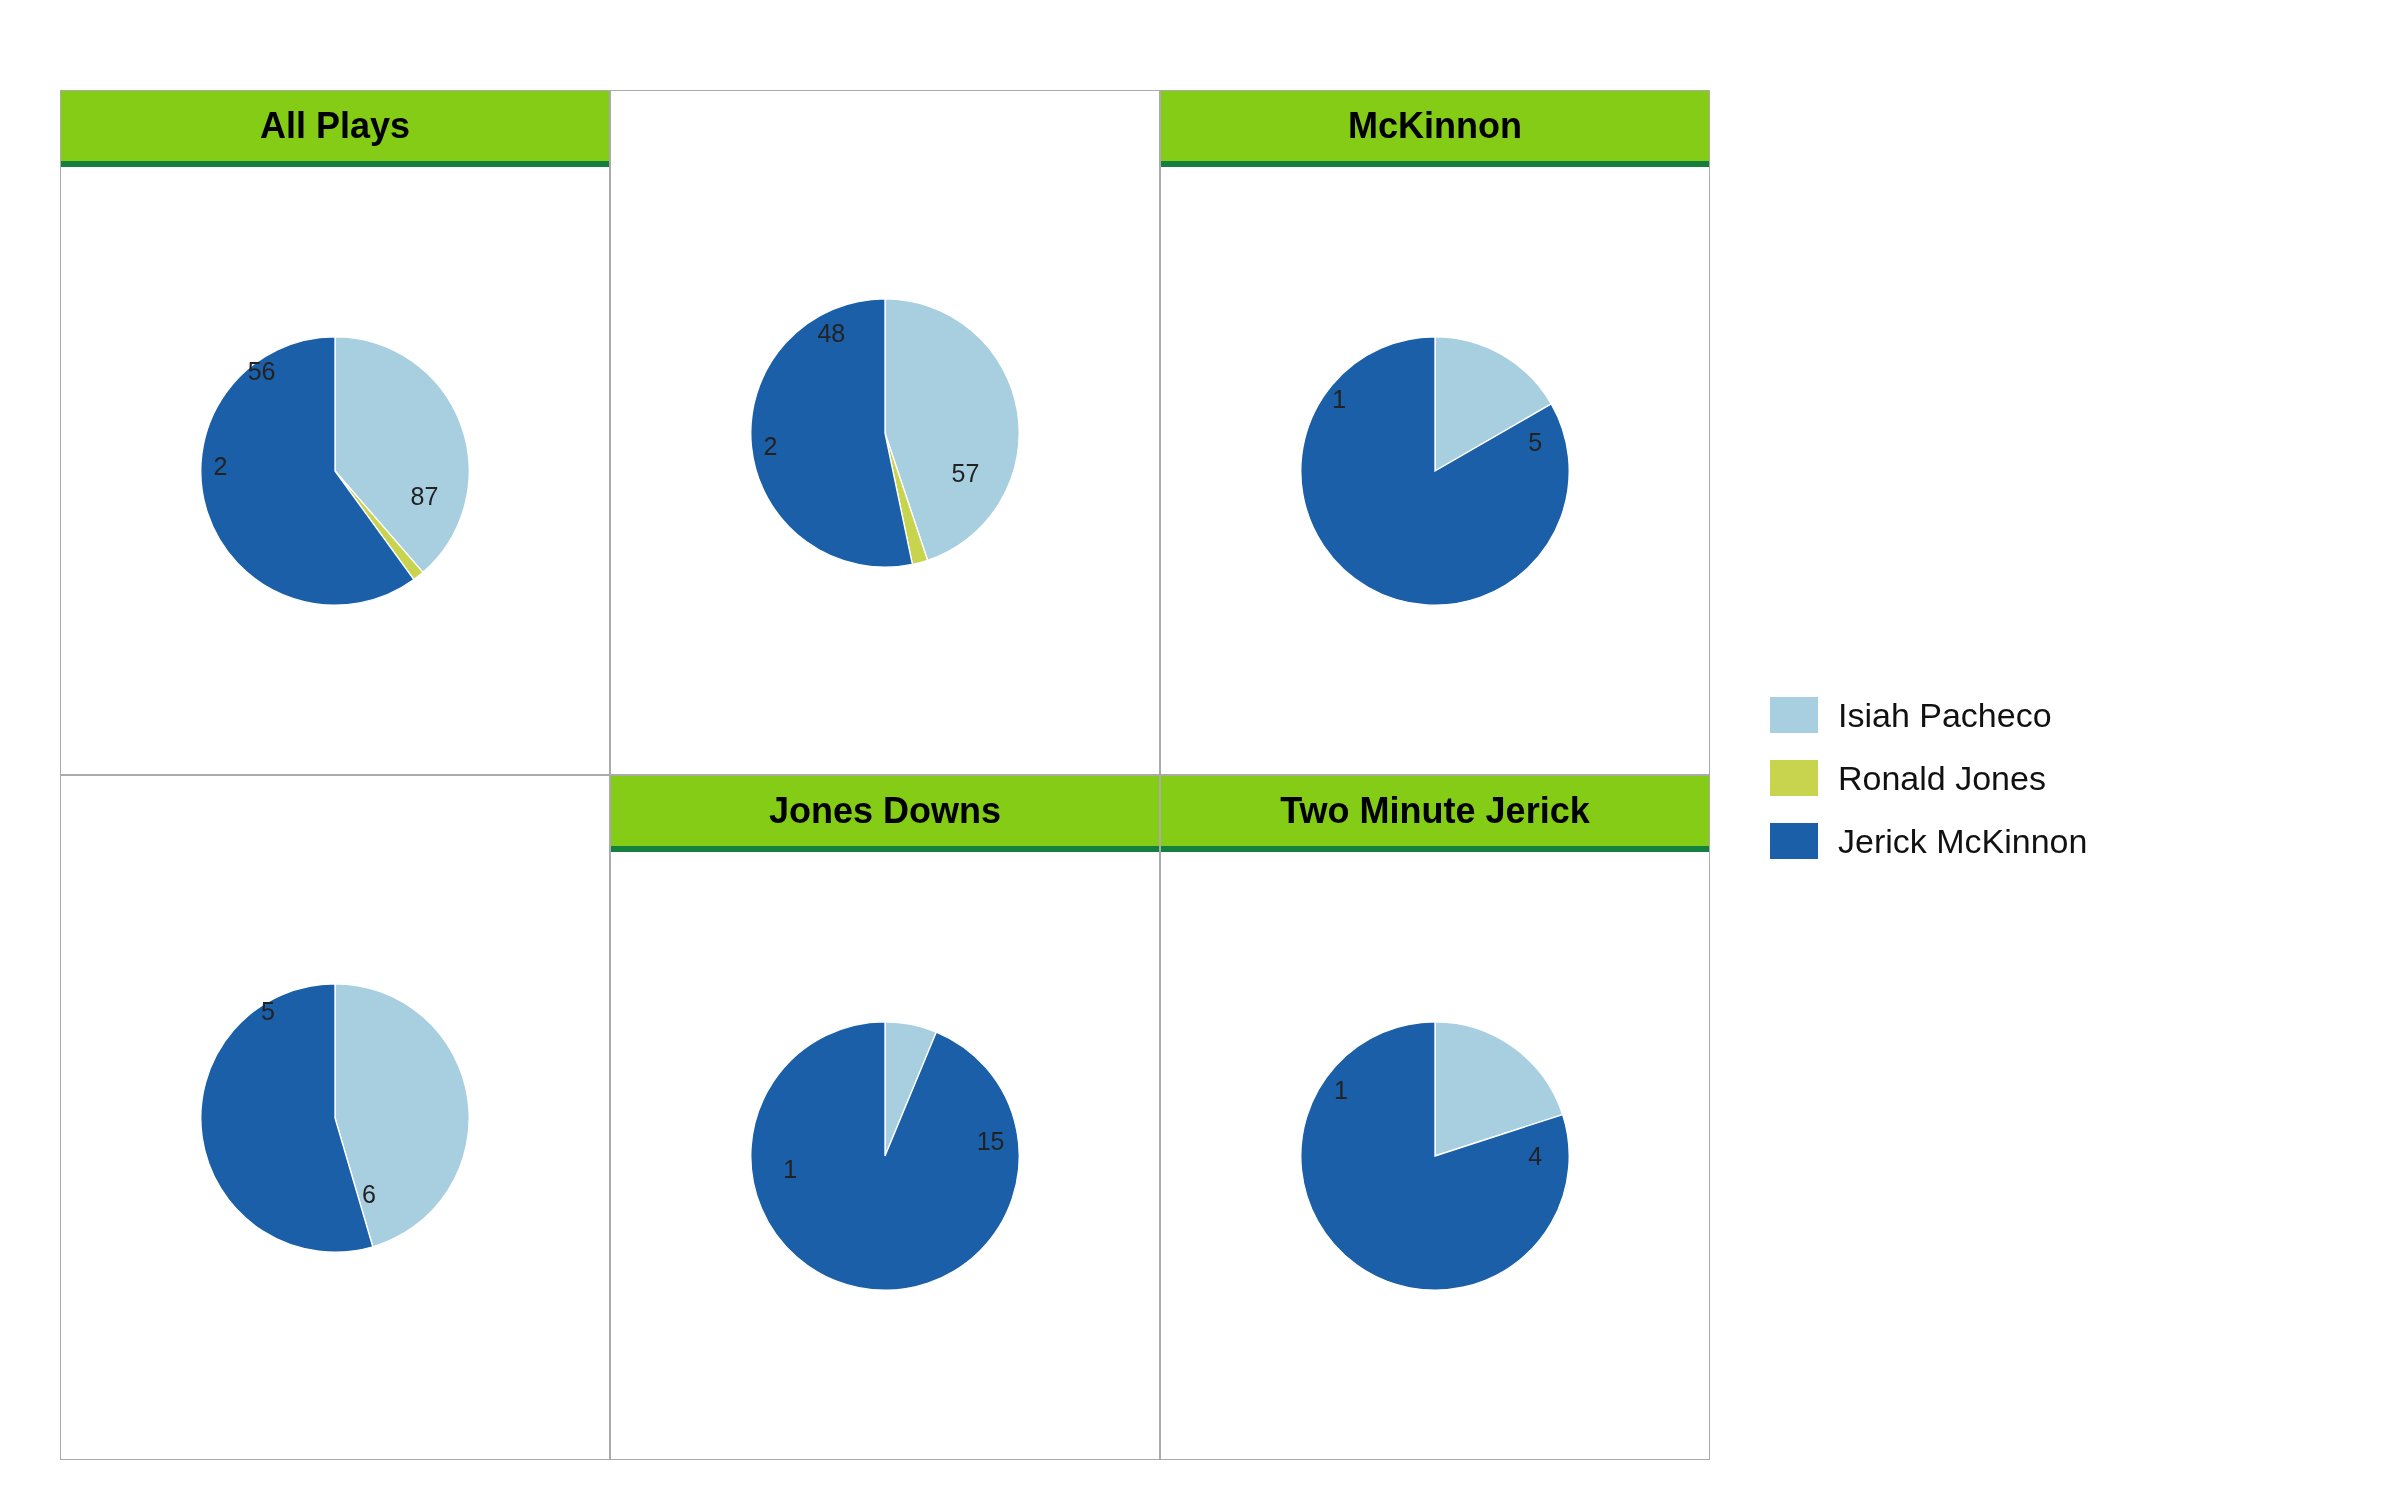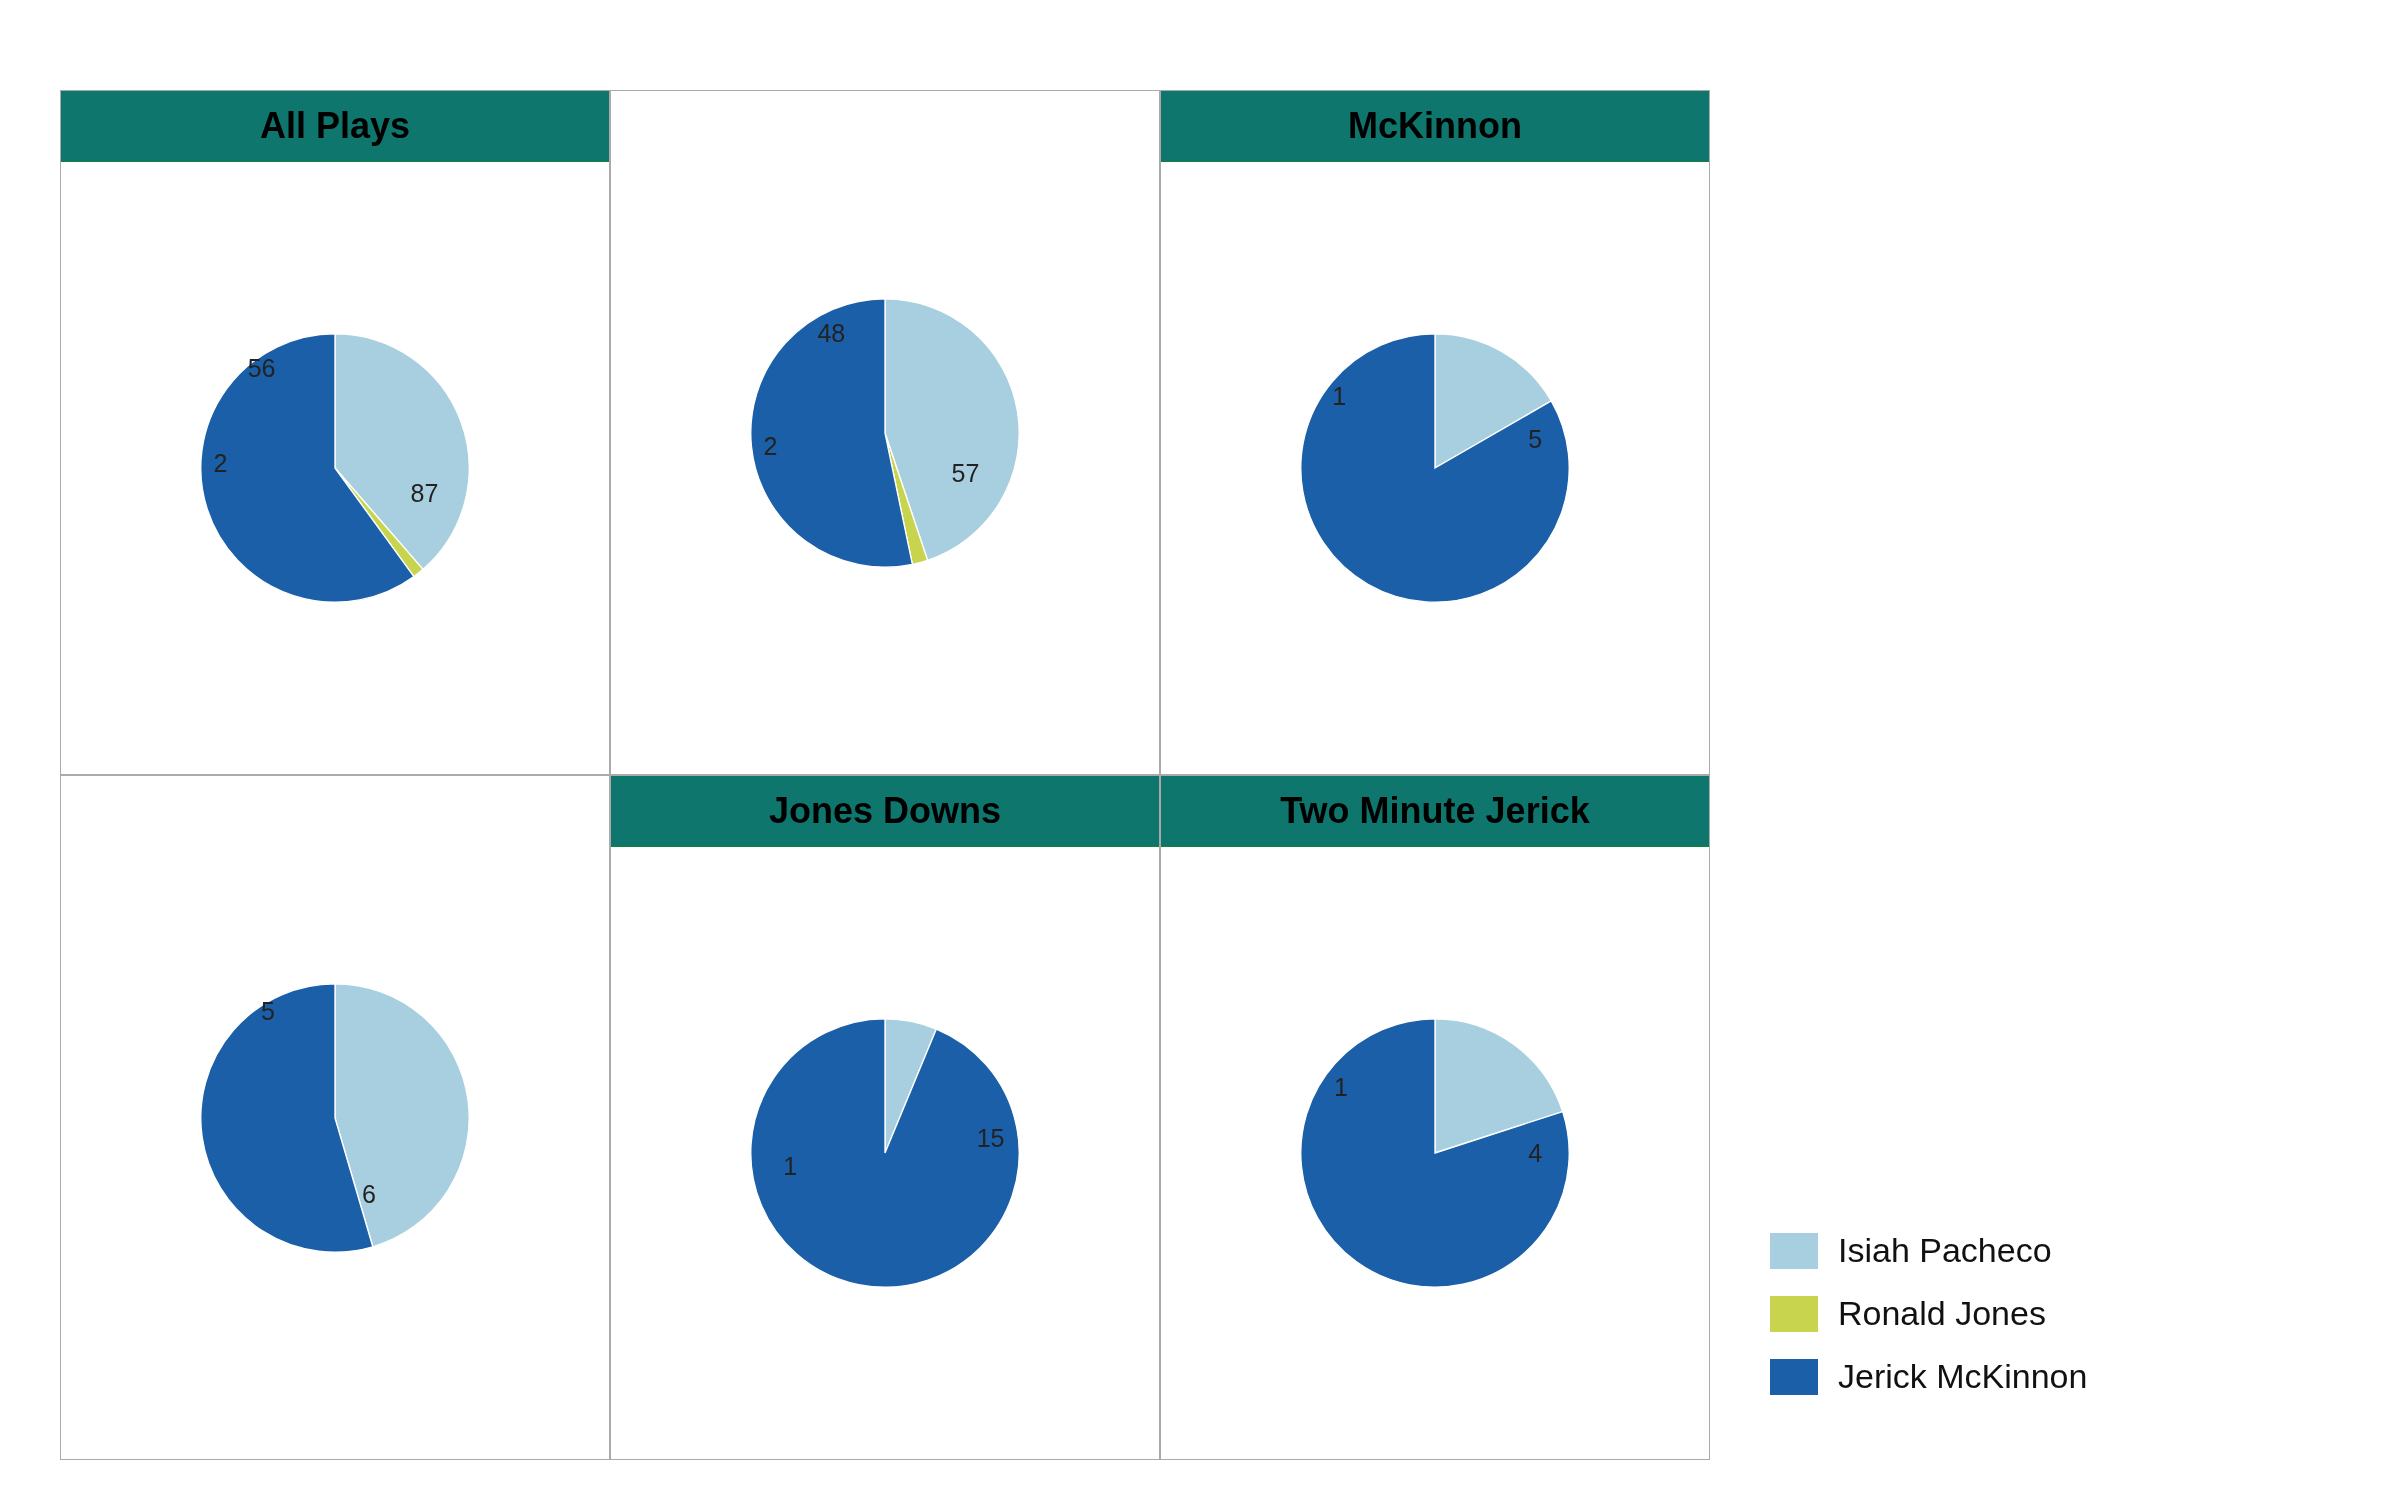--- a/index.html
+++ b/index.html
@@ -47,41 +47,41 @@
     }
     .chart-cell {
       border: 1.5px solid #aaaaaa;
       background: #ffffff;
       display: flex;
       flex-direction: column;
       align-items: center;
       padding: 0;
     }
     .chart-header {
-      background: #0f766e;
+      background: #84cc16;
       width: 100%;
       text-align: center;
       font-size: 36px;
       font-weight: bold;
       padding: 14px 0;
-      border-bottom: 1px solid #15803d;
+      border-bottom: 6px solid #15803d;
     }
     .chart-body {
       flex: 1;
       width: 100%;
       display: flex;
       align-items: center;
       justify-content: center;
       position: relative;
     }
     .legend-area {
       width: 620px;
       display: flex;
       flex-direction: column;
-      justify-content: flex-end;
+      justify-content: center;
       padding: 40px 60px;
     }
     .legend-title {
       font-size: 42px;
       font-weight: bold;
       margin-bottom: 30px;
       color: #111111;
     }
     .legend-item {
       display: flex;

